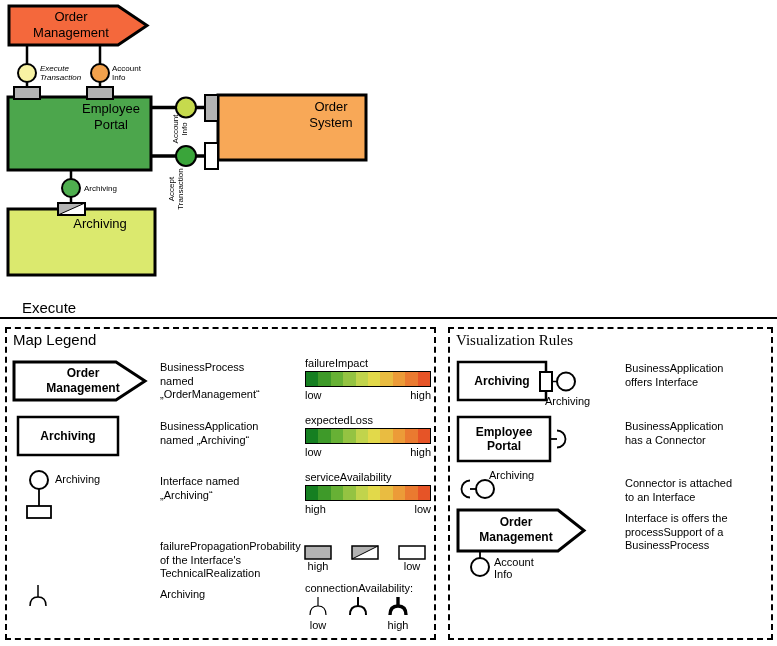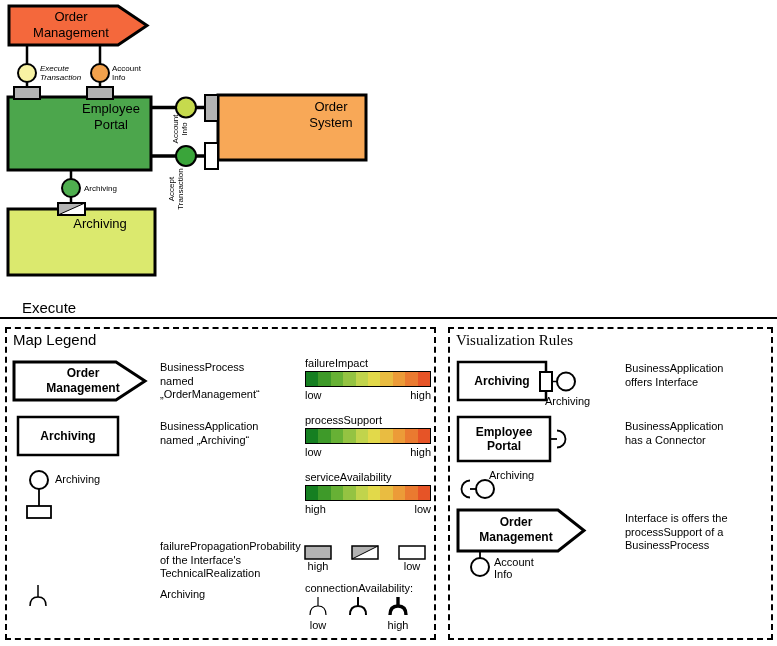--- a/index.html
+++ b/index.html
@@ -130,20 +130,22 @@
 
   <div class="t s12b ctr" style="left:28px;top:366px;width:110px;">Order
 Management</div>
   <div class="t s11" style="left:160px;top:361px;">BusinessProcess
 named
 „OrderManagement“</div>
   <div class="t s12b flexc" style="left:18px;top:417px;width:100px;height:38px;">Archiving</div>
   <div class="t s11" style="left:160px;top:420px;">BusinessApplication
 named „Archiving“</div>
   <div class="t s11" style="left:55px;top:473px;">Archiving</div>
+  <div class="t s11" style="left:160px;top:475px;">Interface named
+„Archiving“</div>
   <div class="t s11" style="left:160px;top:528px;margin-top:12px;">failurePropagationProbability
 of the Interface's
 TechnicalRealization</div>
   <div class="t s11 ctr" style="left:305px;top:560px;width:26px;">high</div>
   <div class="t s11 ctr" style="left:399px;top:560px;width:26px;">low</div>
   <div class="t s11" style="left:160px;top:588px;">Archiving</div>
   <div class="t s11" style="left:305px;top:582px;">connectionAvailability:</div>
   <div class="t s11 ctr" style="left:305px;top:619px;width:26px;">low</div>
   <div class="t s11 ctr" style="left:385px;top:619px;width:26px;">high</div>
 
@@ -157,21 +159,21 @@
       <div style="background: rgb(226, 217, 74);"></div>
       <div style="background: rgb(233, 188, 65);"></div>
       <div style="background: rgb(236, 155, 56);"></div>
       <div style="background: rgb(234, 122, 48);"></div>
       <div style="background: rgb(230, 84, 39);"></div>
     </div>
   <div class="pair" style="left:305px;top:389px;width:126px;">
     <span>low</span>
     <span>high</span>
   </div>
-  <div class="t s11" style="left:305px;top:414px;">processSupport</div>
+  <div class="t s11" style="left:305px;top:414px;">expectedLoss</div>
   <div class="bar" style="left:305px;top:428px;width:126px;height:16px;">
       <div style="background: rgb(21, 127, 33);"></div>
       <div style="background: rgb(62, 154, 41);"></div>
       <div style="background: rgb(103, 177, 53);"></div>
       <div style="background: rgb(148, 195, 66);"></div>
       <div style="background: rgb(193, 212, 76);"></div>
       <div style="background: rgb(226, 217, 74);"></div>
       <div style="background: rgb(233, 188, 65);"></div>
       <div style="background: rgb(236, 155, 56);"></div>
       <div style="background: rgb(234, 122, 48);"></div>
@@ -201,20 +203,22 @@
 
   <div class="t s12b flexc" style="left:458px;top:362px;width:88px;height:38px;">Archiving</div>
   <div class="t s11" style="left:545px;top:395px;">Archiving</div>
   <div class="t s11" style="left:625px;top:362px;">BusinessApplication
 offers Interface</div>
   <div class="t s12b flexc" style="left:458px;top:417px;width:92px;height:44px;line-height:14px;">Employee
 Portal</div>
   <div class="t s11" style="left:625px;top:420px;">BusinessApplication
 has a Connector</div>
   <div class="t s11" style="left:489px;top:469px;">Archiving</div>
+  <div class="t s11" style="left:625px;top:477px;">Connector is attached
+to an Interface</div>
   <div class="t s12b ctr" style="left:466px;top:515px;width:100px;">Order
 Management</div>
   <div class="t s11" style="left:494px;top:556px;line-height:12px;">Account
 Info</div>
   <div class="t s11" style="left:625px;top:512px;">Interface is offers the
 processSupport of a
 BusinessProcess</div>
 
 </div>
 

